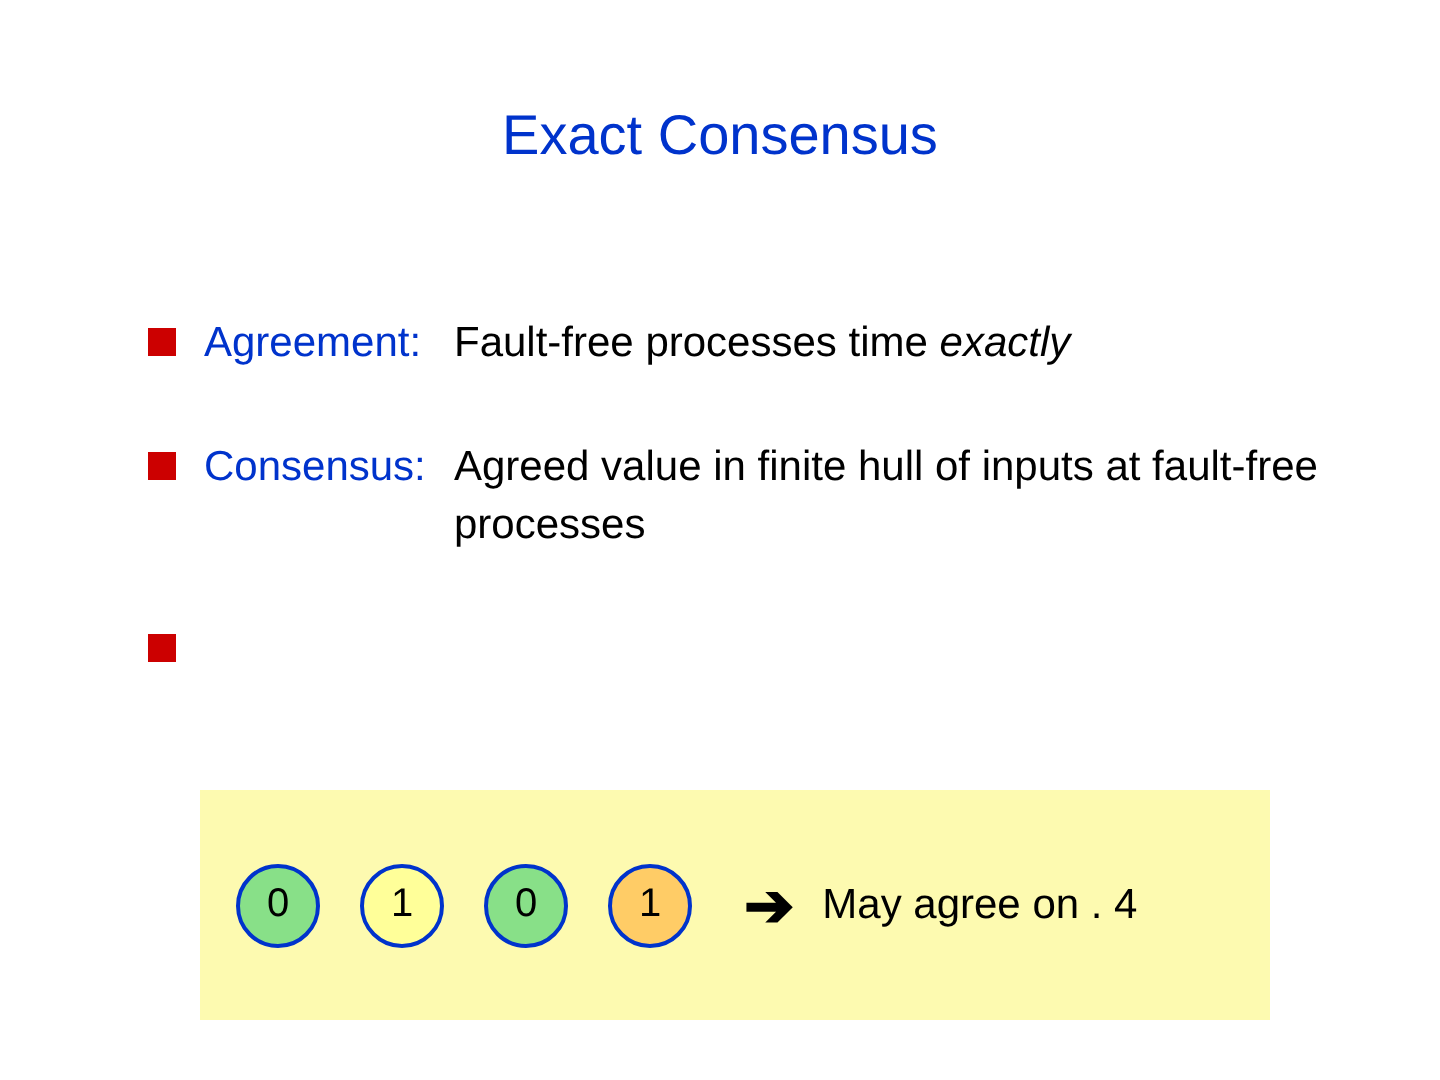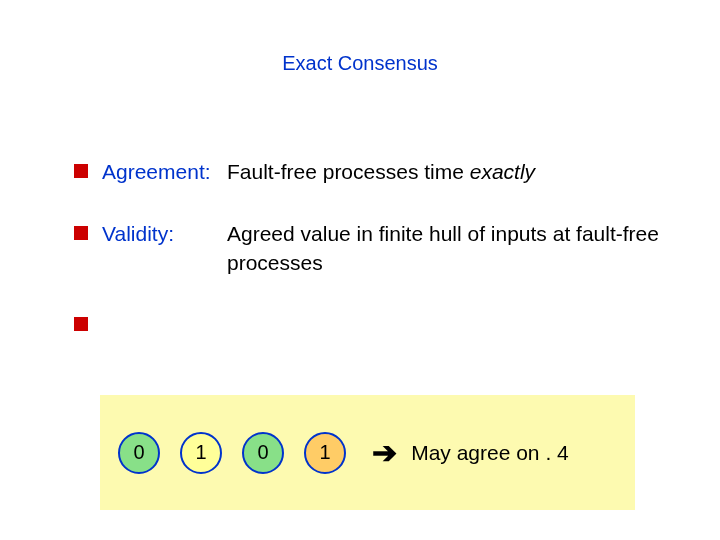--- a/index.html
+++ b/index.html
@@ -16,21 +16,21 @@
     width: 720px;
     height: 540px;
     box-sizing: border-box;
   }
   .title {
     position: absolute;
     top: 52px;
     left: 0;
     width: 100%;
     text-align: center;
-    font-size: 20px;
+    font-size: 28px;
     color: #0033cc;
   }
   .body {
     position: absolute;
     top: 158px;
     left: 74px;
     right: 50px;
   }
   .row {
     display: flex;
@@ -105,21 +105,21 @@
     <div class="row">
       <div class="bullet-sq"></div>
       <div class="term">Agreement:</div>
       <div class="desc">
         <span>Fault-free processes time </span><span class="italic">exactly</span><span></span>
       </div>
     </div>
 
     <div class="row">
       <div class="bullet-sq"></div>
-      <div class="term">Validity:</div>
+      <div class="term">Consensus:</div>
       <div class="desc">Agreed value in finite hull of inputs at fault-free processes</div>
     </div>
 
     <div class="row">
       <div class="bullet-sq"></div>
     </div>
 
   </div>
 
   <div class="panel">

